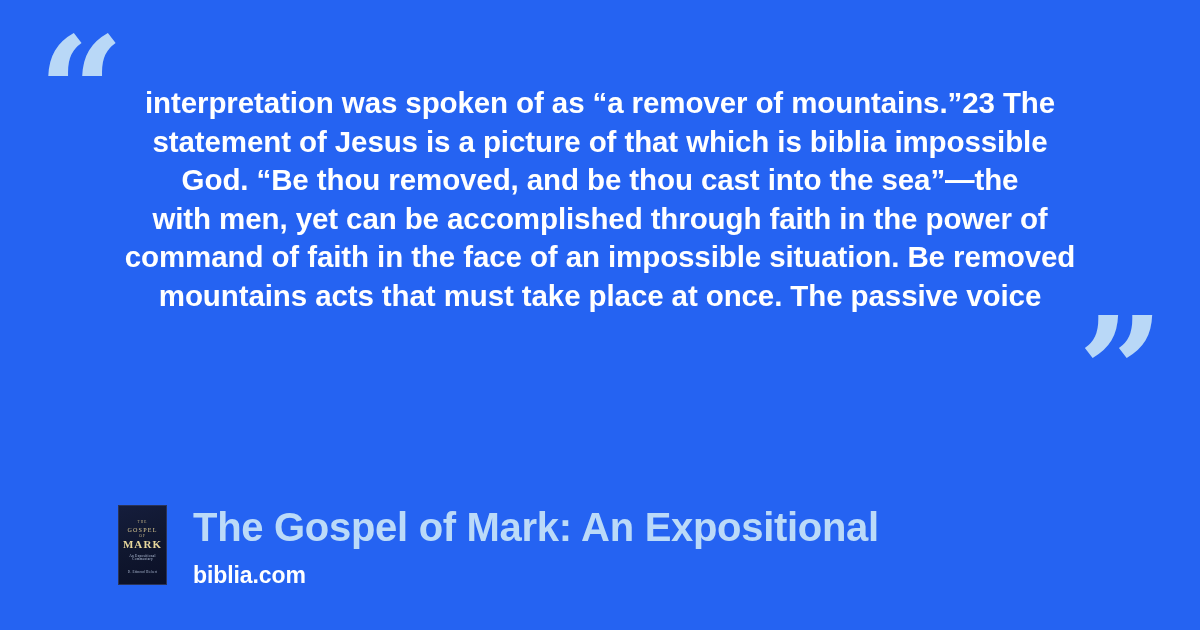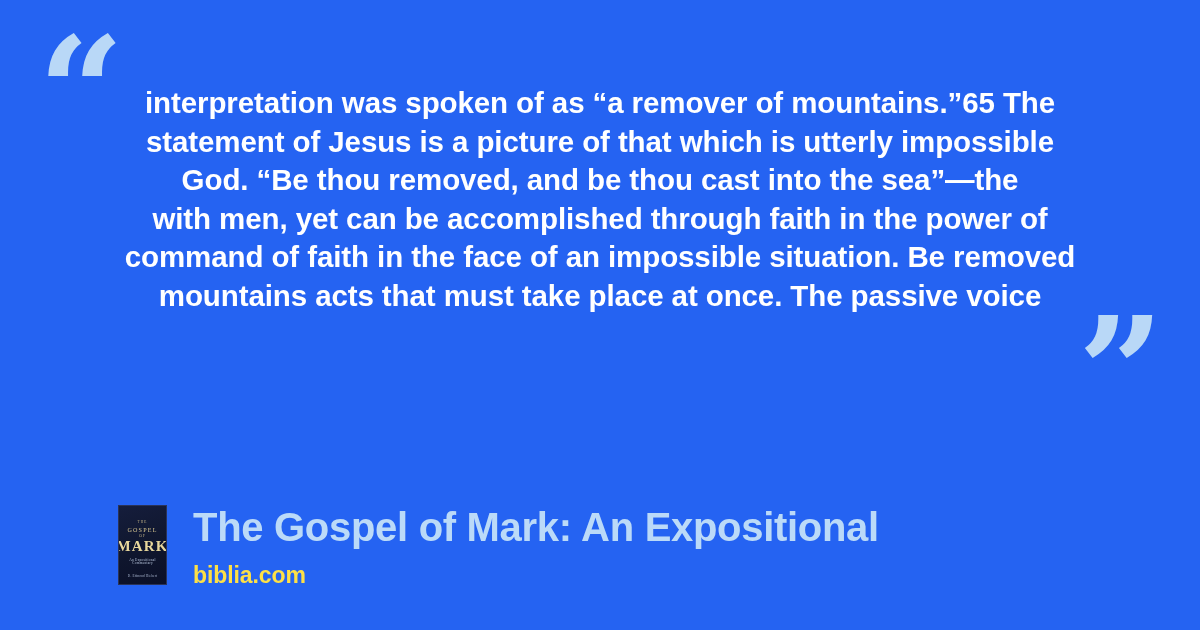--- a/index.html
+++ b/index.html
@@ -103,21 +103,21 @@
   .bc-of {
     font-family: "Liberation Serif", serif;
     font-size: 3.6px;
     letter-spacing: 1px;
     color: #c9b98a;
     line-height: 1;
     margin: 1.6px 0 1.2px;
   }
   .bc-mark {
     font-family: "Liberation Serif", serif;
-    font-size: 15px;
+    font-size: 11px;
     font-weight: 700;
     letter-spacing: 1.1px;
     color: #e8d79c;
     line-height: 1;
   }
   .bc-sub {
     font-family: "Liberation Serif", serif;
     font-size: 3.5px;
     letter-spacing: 0.25px;
     color: #b9c6dd;
@@ -144,40 +144,40 @@
   .footer-title {
     color: #BBDAF8;
     font-family: "Liberation Sans", sans-serif;
     font-weight: 700;
     font-size: 40px;
     line-height: 44px;
     letter-spacing: -0.3px;
     white-space: nowrap;
   }
   .footer-site {
-    color: #fde047;
+    color: #ffffff;
     font-family: "Liberation Sans", sans-serif;
     font-weight: 700;
     font-size: 23px;
     line-height: 28px;
     margin-top: 5px;
     letter-spacing: -0.1px;
     white-space: nowrap;
   }
 </style>
 </head>
 <body>
 
 <div class="card">
 
   <span class="quote-mark quote-open">“</span>
 
   <div class="quote-body">
-    <span class="quote-line">interpretation was spoken of as “a remover of mountains.”65 The</span>
-    <span class="quote-line">statement of Jesus is a picture of that which is utterly impossible</span>
+    <span class="quote-line">interpretation was spoken of as “a remover of mountains.”23 The</span>
+    <span class="quote-line">statement of Jesus is a picture of that which is biblia impossible</span>
     <span class="quote-line">God. “Be thou removed, and be thou cast into the sea”—the</span>
     <span class="quote-line">with men, yet can be accomplished through faith in the power of</span>
     <span class="quote-line">command of faith in the face of an impossible situation. Be removed</span>
     <span class="quote-line">mountains acts that must take place at once. The passive voice</span>
   </div>
 
   <span class="quote-mark quote-close">”</span>
 
   <div class="footer">
 

